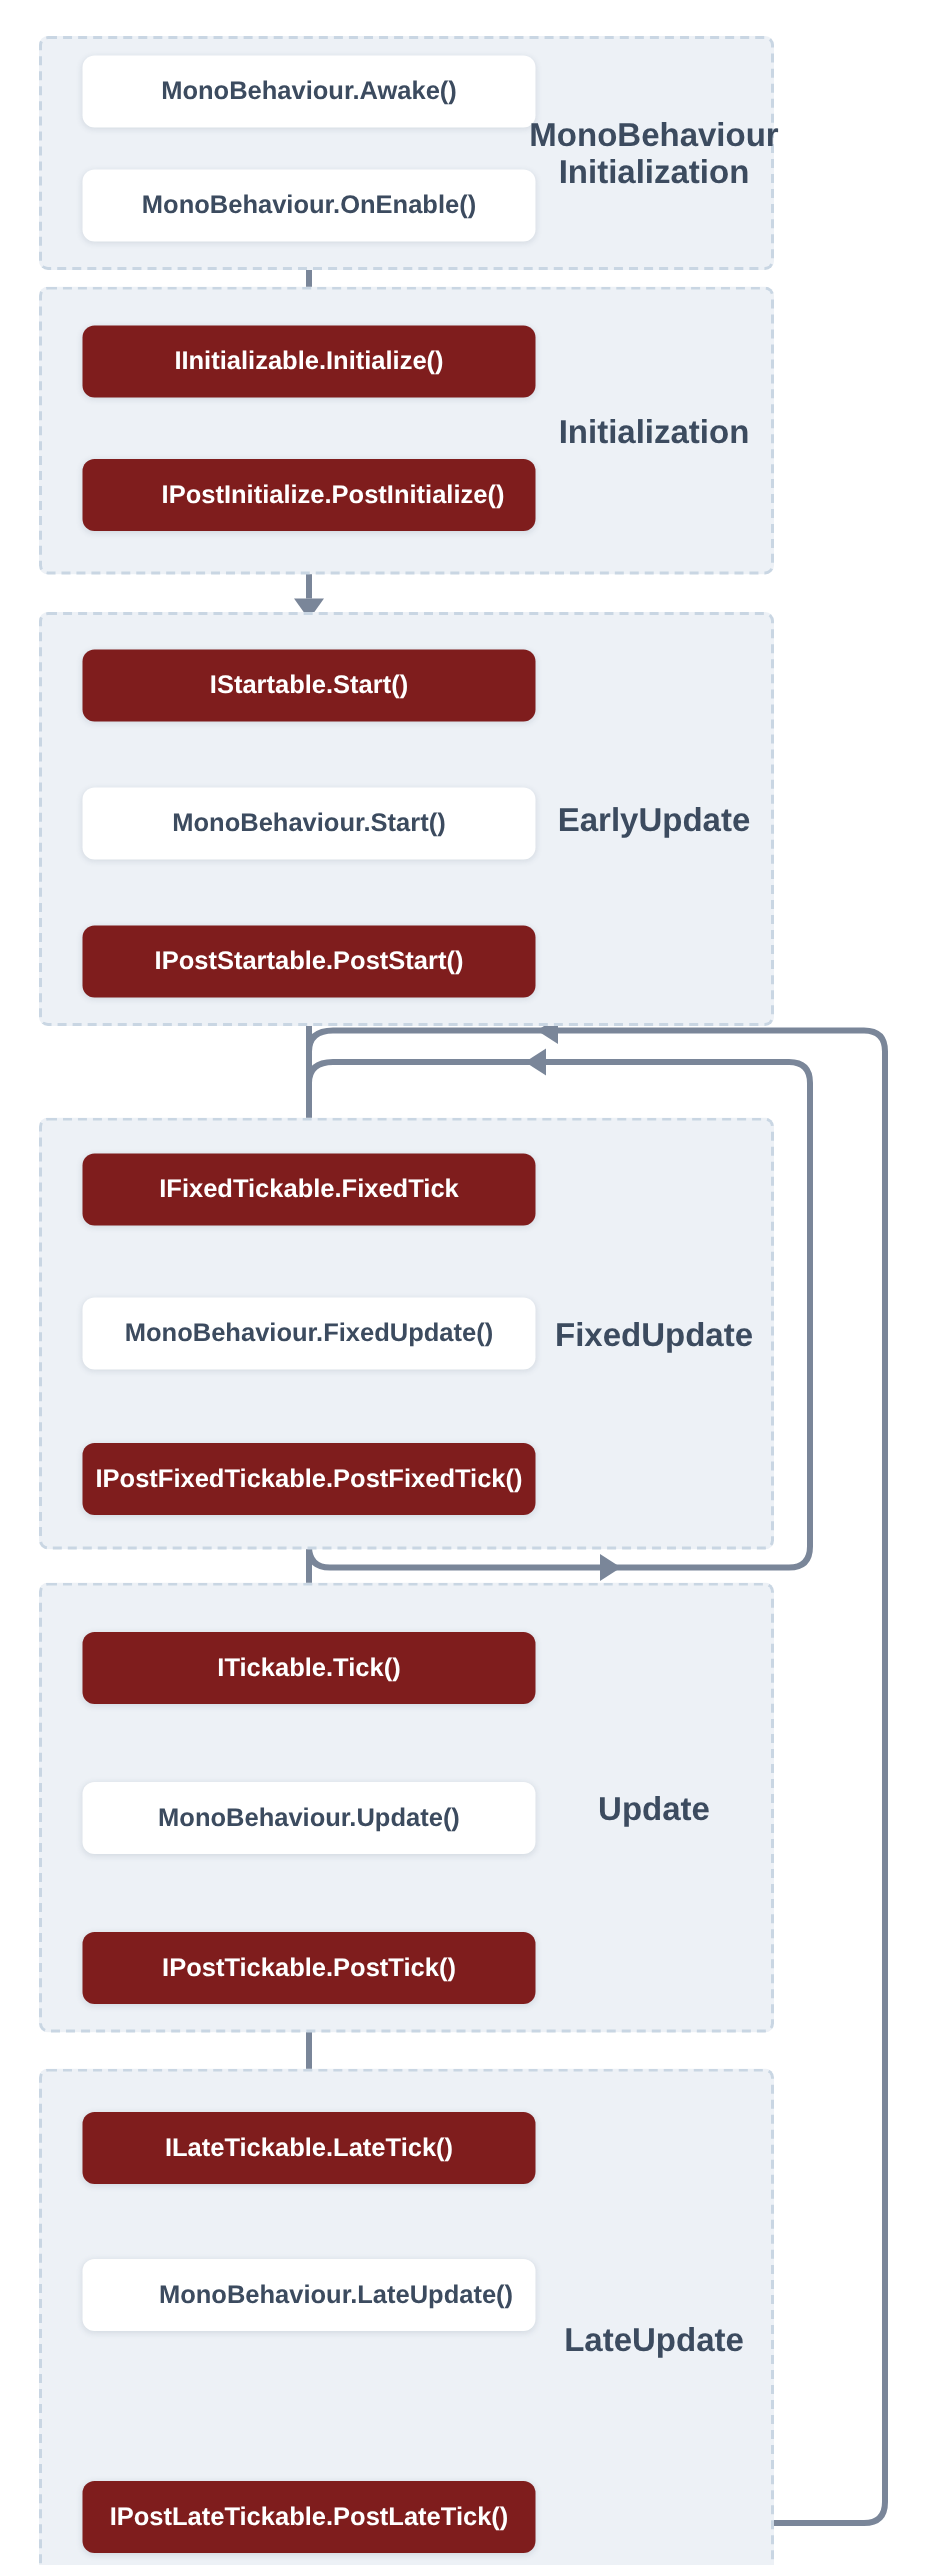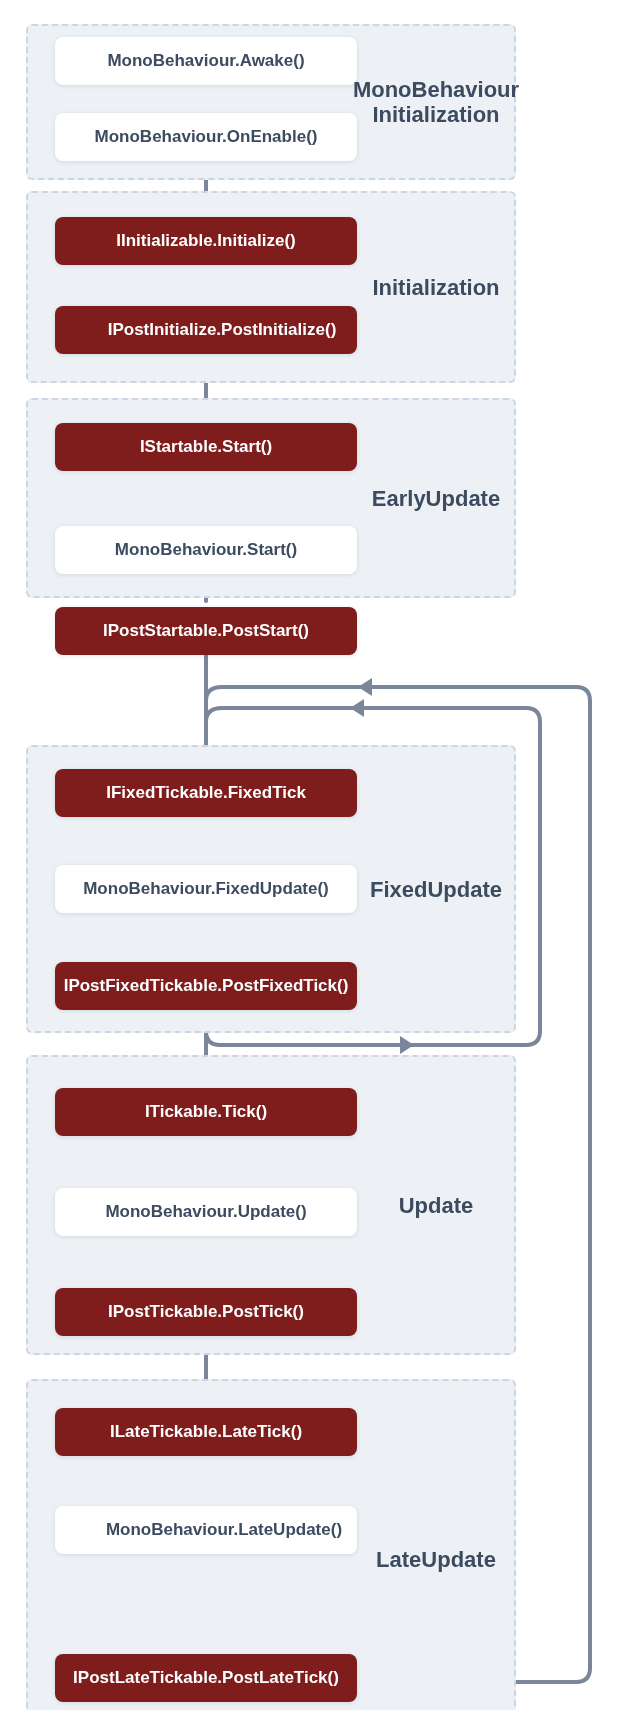--- a/index.html
+++ b/index.html
@@ -100,23 +100,23 @@
     <div class="box white" style="top:87px;">MonoBehaviour.OnEnable()</div>
     <div class="panel-label">MonoBehaviour Initialization</div>
   </section>
 
   <section class="panel" style="top:191px;height:192px;">
     <div class="box blue" style="top:24px;">IInitializable.Initialize()</div>
     <div class="box blue" style="top:113px;padding-left:32px;">IPostInitialize.PostInitialize()</div>
     <div class="panel-label">Initialization</div>
   </section>
 
-  <section class="panel" style="top:398px;height:200px;">
+  <section class="panel" style="top:408px;height:276px;">
     <div class="box blue" style="top:23px;">IStartable.Start()</div>
-    <div class="box white" style="top:115px;margin-top:11px;">MonoBehaviour.Start()</div>
+    <div class="box white" style="top:115px;">MonoBehaviour.Start()</div>
     <div class="box blue" style="top:207px;">IPostStartable.PostStart()</div>
     <div class="panel-label">EarlyUpdate</div>
   </section>
 
   <section class="panel" style="top:1055px;height:300px;">
     <div class="box blue" style="top:31px;">ITickable.Tick()</div>
     <div class="box white" style="top:131px;">MonoBehaviour.Update()</div>
     <div class="box blue" style="top:231px;">IPostTickable.PostTick()</div>
     <div class="panel-label">Update</div>
   </section>

